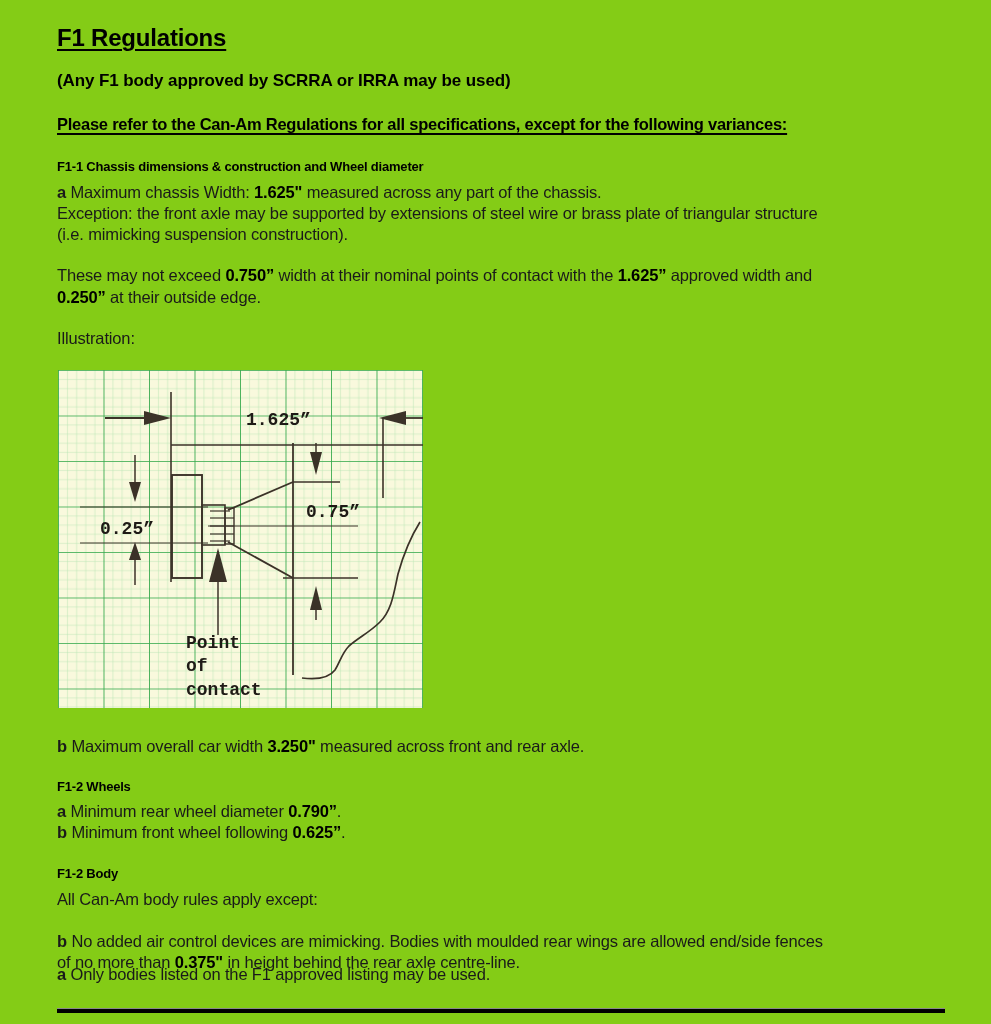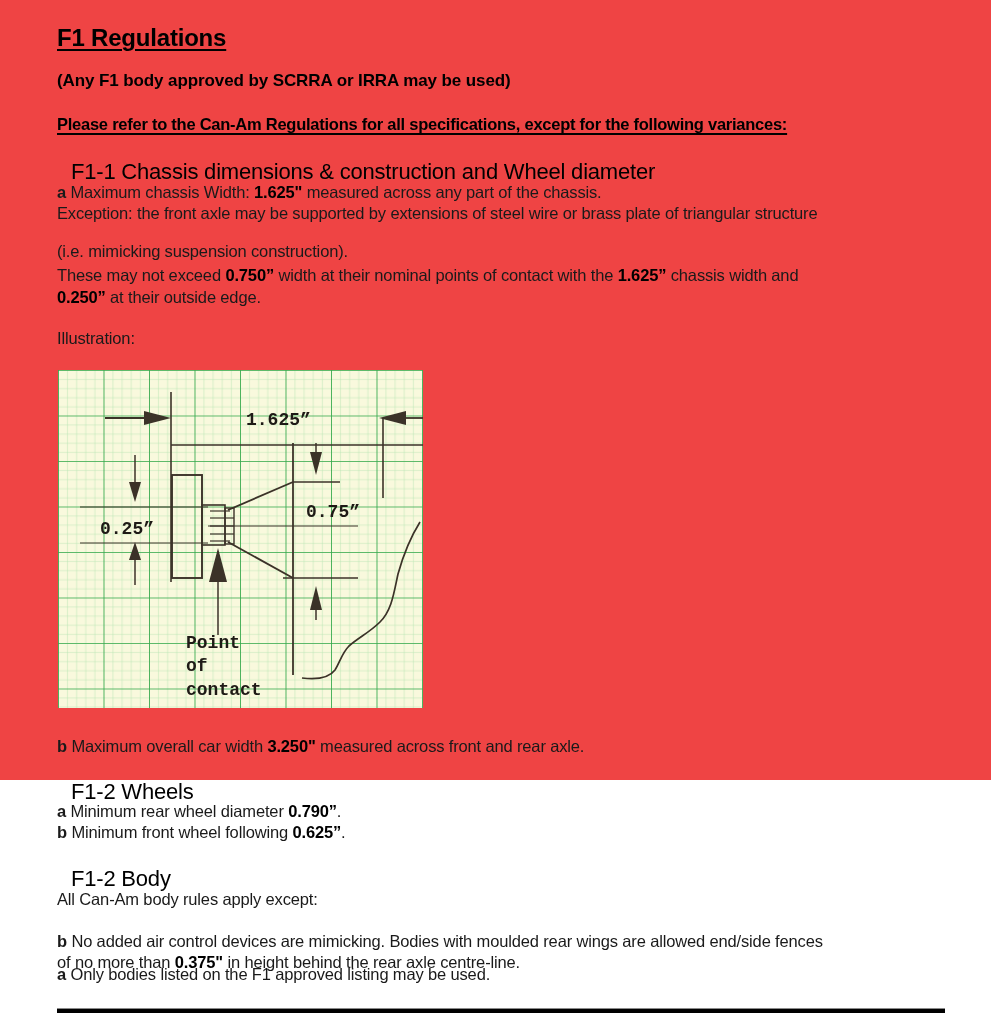--- a/index.html
+++ b/index.html
@@ -11,22 +11,22 @@
     width: 991px;
     height: 1024px;
     position: relative;
     font-family: "Liberation Sans", sans-serif;
     color: #000000;
     overflow: hidden;
   }
   .page {
     position: relative;
     width: 991px;
-    height: 780px;
-    background: #ef4444;
+    height: 1024px;
+    background: #84cc16;
   }
 
   
   .doc-title {
     position: absolute;
     left: 57px;
     top: 24px;
     font-size: 24px;
     font-weight: bold;
     letter-spacing: -0.2px;
@@ -50,23 +50,23 @@
     font-weight: bold;
     letter-spacing: -0.25px;
     text-decoration: underline;
     text-underline-offset: 3px;
     text-decoration-thickness: 2px;
     white-space: nowrap;
   }
 
   .sec-head {
     position: absolute;
-    left: 71px;
-    font-size: 22px;
-    font-weight: normal;
+    left: 57px;
+    font-size: 13px;
+    font-weight: bold;
     letter-spacing: -0.2px;
     white-space: nowrap;
   }
   .para {
     position: absolute;
     left: 57px;
     font-size: 16.5px;
     line-height: 21px;
     letter-spacing: -0.15px;
     color: #1a1a1a;
@@ -112,28 +112,28 @@
   <div class="sec-head" style="top:159px;">F1-1 Chassis dimensions &amp; construction and Wheel diameter</div>
 
   <div class="para nowrap" style="top:182px;">
     <span class="lbl">a</span>
     <span>Maximum chassis Width:</span>
     <b>1.625"</b>
     <span>measured across any part of the chassis.</span>
   </div>
 
   <div class="para nowrap" style="top:203px;">Exception: the front axle may be supported by extensions of steel wire or brass plate of triangular structure</div>
-  <div class="para nowrap" style="top:241px;">(i.e. mimicking suspension construction).</div>
+  <div class="para nowrap" style="top:224px;">(i.e. mimicking suspension construction).</div>
 
   <div class="para nowrap" style="top:265px;">
     <span>These may not exceed</span>
     <b>0.750”</b>
     <span>width at their nominal points of contact with the</span>
     <b>1.625”</b>
-    <span>chassis width and</span>
+    <span>approved width and</span>
   </div>
   <div class="para nowrap" style="top:287px;">
     <b>0.250”</b>
     <span>at their outside edge.</span>
   </div>
 
   <div class="para" style="top:328px;text-align:right;">Illustration:</div>
 
   <div class="illus-wrap">
     <svg class="illus-svg" width="365" height="338" viewBox="0 0 365 338" xmlns="http://www.w3.org/2000/svg">

